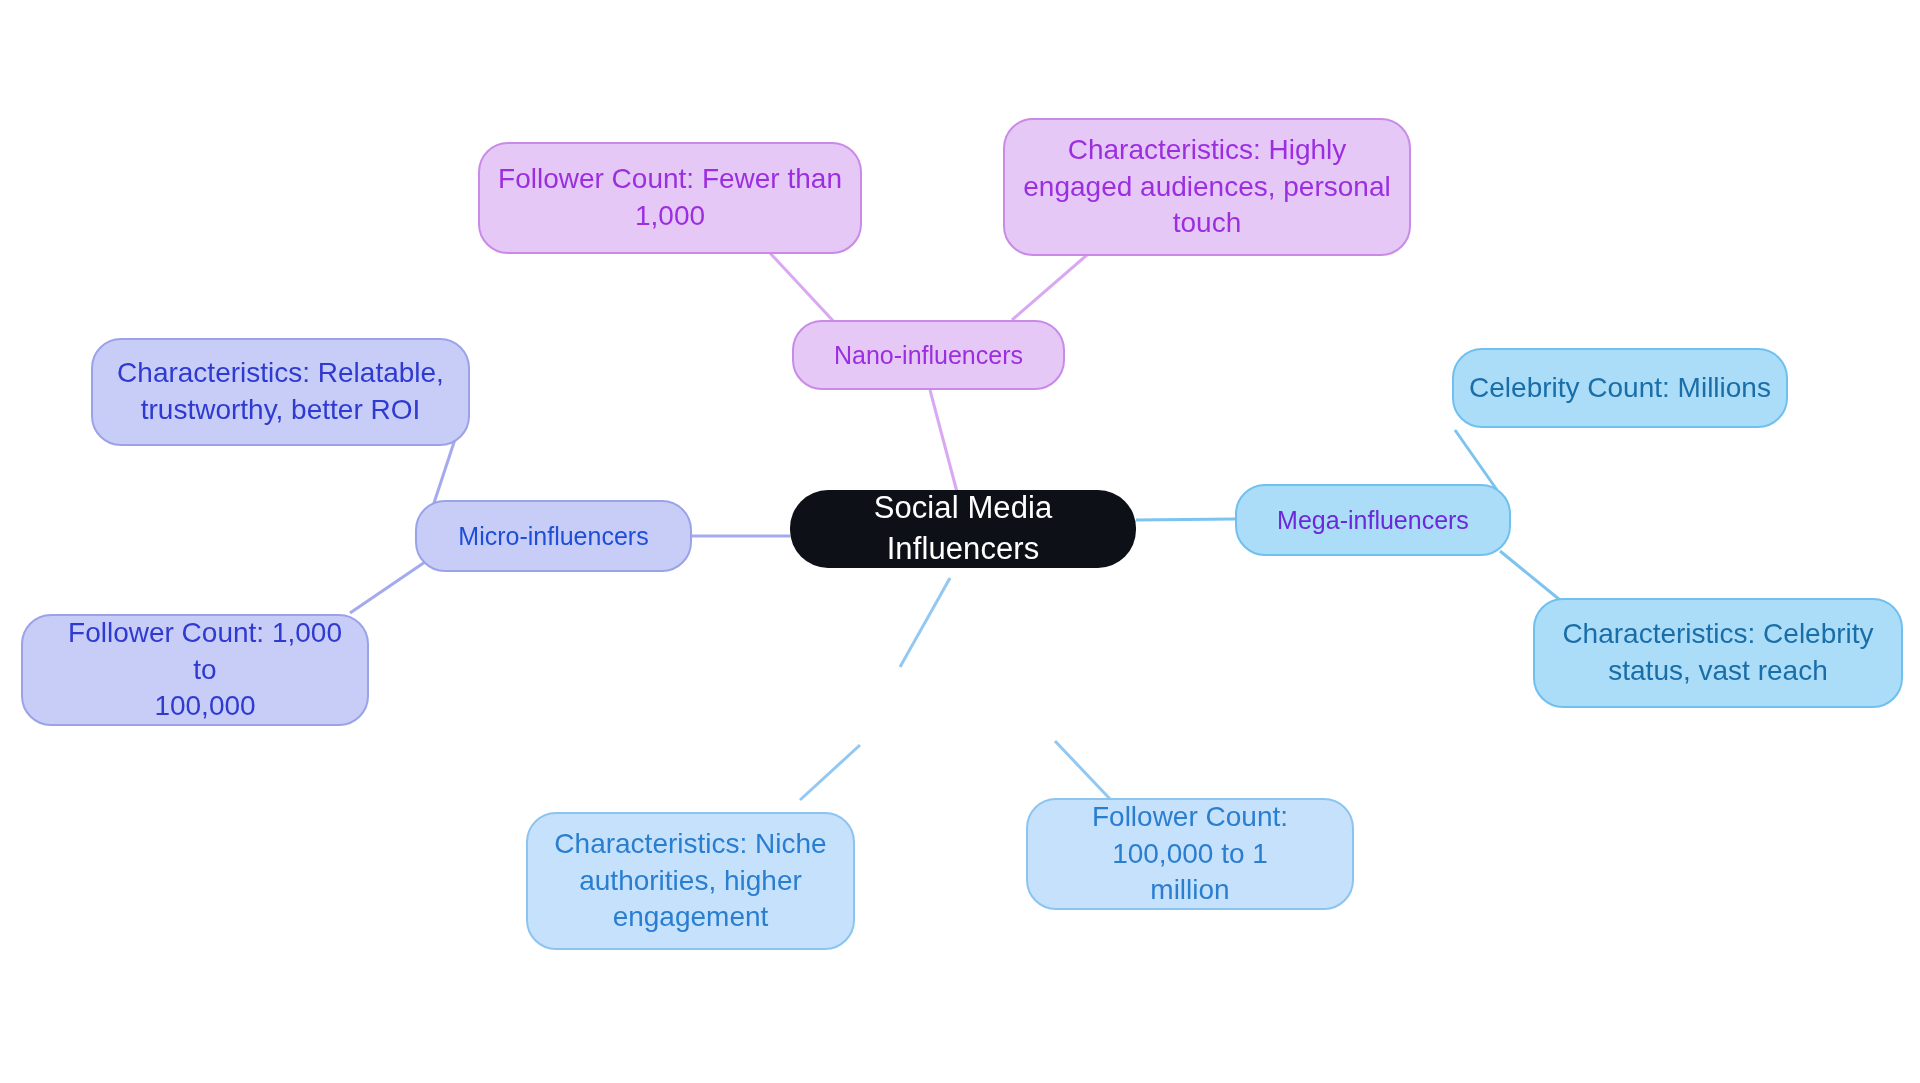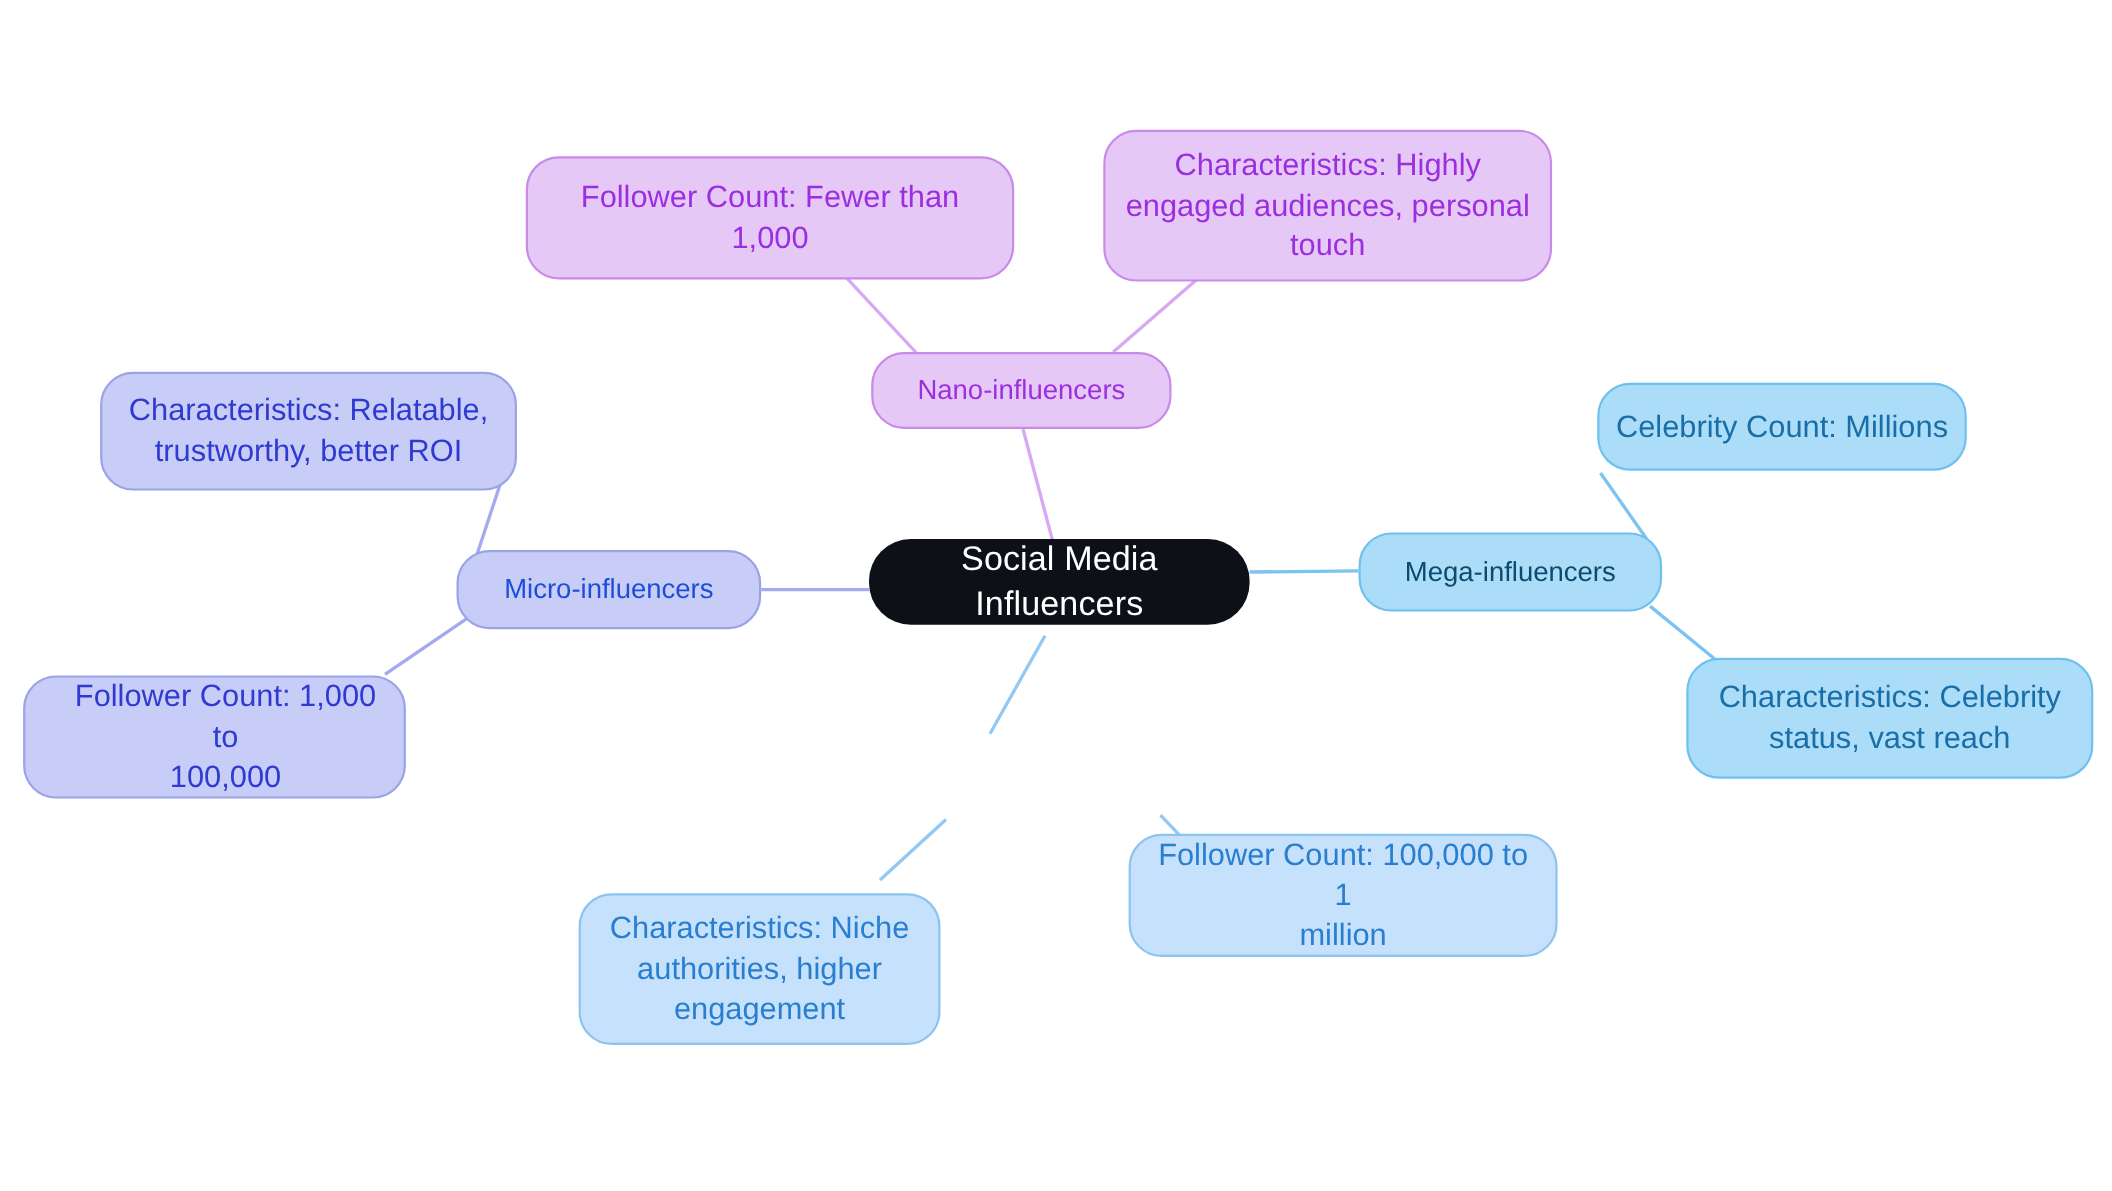--- a/index.html
+++ b/index.html
@@ -81,21 +81,21 @@
   <div class="node root" style="left:790px; top:490px; width:346px; height:78px;
               background:#0d1117; color:#ffffff;">
     <span>Social Media Influencers</span>
   </div>
 
   <div class="node branch" style="left:792px; top:320px; width:273px; height:70px;
               background:#e6c8f7; color:#9b2fe0; border-color:#c98ae8;">
     <span>Nano-influencers</span>
   </div>
 
-  <div class="node leaf" style="left:478px; top:142px; width:444px; height:112px;
+  <div class="node leaf" style="left:478px; top:142px; width:384px; height:112px;
               background:#e6c8f7; color:#9b2fe0; border-color:#c98ae8;">
     <span>Follower Count: Fewer than
 1,000</span>
   </div>
 
   <div class="node leaf" style="left:1003px; top:118px; width:408px; height:138px;
               background:#e6c8f7; color:#9b2fe0; border-color:#c98ae8;">
     <span>Characteristics: Highly
 engaged audiences, personal
 touch</span>
@@ -112,21 +112,21 @@
 trustworthy, better ROI</span>
   </div>
 
   <div class="node leaf" style="left:21px; top:614px; width:348px; height:112px;
               background:#c8cdf7; color:#2f3ad0; border-color:#9aa2e8;padding-left:34px;">
     <span>Follower Count: 1,000 to
 100,000</span>
   </div>
 
   <div class="node branch" style="left:1235px; top:484px; width:276px; height:72px;
-              background:#abdcf8; color:#0c4a6e; border-color:#6fc0ef;">
+              background:#abdcf8; color:#6d28d9; border-color:#6fc0ef;">
     <span>Mega-influencers</span>
   </div>
 
   <div class="node leaf" style="left:1452px; top:348px; width:336px; height:80px;
               background:#abdcf8; color:#1a6ea8; border-color:#6fc0ef;">
     <span>Celebrity Count: Millions</span>
   </div>
 
   <div class="node leaf" style="left:1533px; top:598px; width:370px; height:110px;
               background:#abdcf8; color:#1a6ea8; border-color:#6fc0ef;">
@@ -135,19 +135,19 @@
   </div>
 
 
   <div class="node leaf" style="left:526px; top:812px; width:329px; height:138px;
               background:#c5e1fb; color:#2a7ed0; border-color:#8cc4f0;">
     <span>Characteristics: Niche
 authorities, higher
 engagement</span>
   </div>
 
-  <div class="node leaf" style="left:1026px; top:758px; width:390px; height:112px;
+  <div class="node leaf" style="left:1026px; top:798px; width:328px; height:112px;
               background:#c5e1fb; color:#2a7ed0; border-color:#8cc4f0;">
     <span>Follower Count: 100,000 to 1
 million</span>
   </div>
 
 </div>
 
 </body></html>

